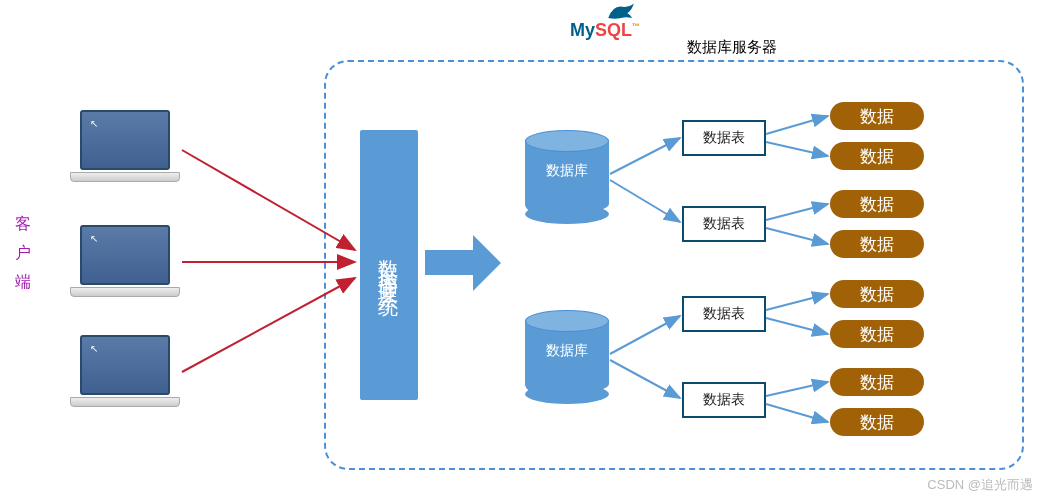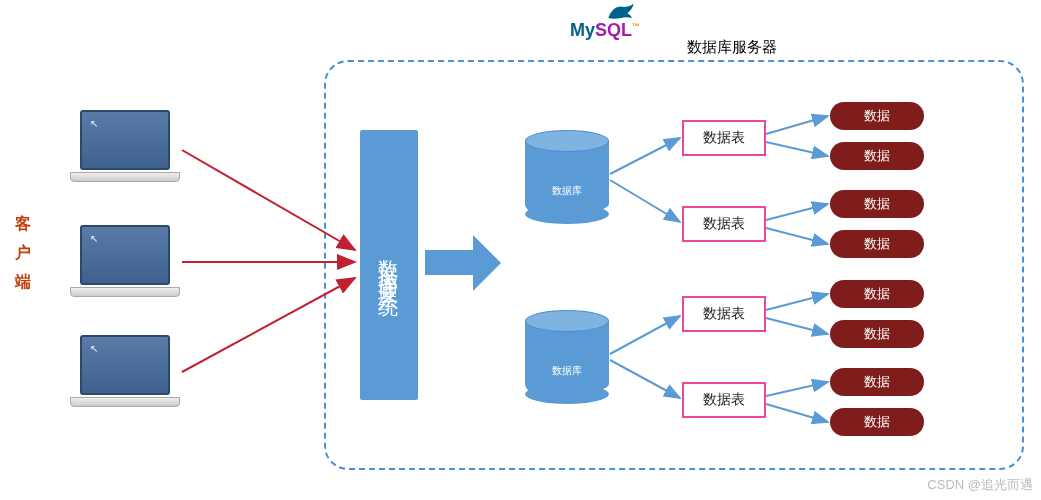--- a/index.html
+++ b/index.html
@@ -1,56 +1,56 @@
 <!DOCTYPE html>
 <html><head>
 <meta charset="utf-8">
 <style>
 *{box-sizing:border-box;margin:0;padding:0}
 body{width:1041px;height:500px;background:#fff;font-family:"Microsoft YaHei",sans-serif;position:relative;overflow:hidden}
 .canvas{position:relative;width:100%;height:100%}
 .abs{position:absolute}
 
 
-.client-label{left:15px;top:210px;font-size:16px;font-weight:bold;color:#c2410c;width:20px;line-height:1.8}
+.client-label{left:15px;top:210px;font-size:16px;font-weight:normal;color:#a21caf;width:20px;line-height:1.8}
 .laptop{width:110px;height:75px}
 .laptop .screen{width:90px;height:60px;background:linear-gradient(to bottom,#5a7aa8,#406090);border:2px solid #2a4a6a;border-radius:3px;margin:0 auto;position:relative}
 .laptop .screen::after{content:"↖";position:absolute;color:#fff;font-size:10px;left:8px;top:6px}
 .laptop .base{width:110px;height:10px;background:linear-gradient(to bottom,#eee,#ccc);border:1px solid #aaa;border-radius:0 0 4px 4px;margin-top:2px}
 
 
 .server-box{left:324px;top:60px;width:700px;height:410px;border:2px dashed #4a8fd8;border-radius:24px}
 .server-title{left:687px;top:38px;font-size:15px;font-weight:normal;color:#000}
 
 
 .mysql-logo{left:570px;top:20px;font-size:18px;font-weight:bold;color:#00618a}
-.mysql-logo .sql{color:#a21caf}
+.mysql-logo .sql{color:#ef4444}
 .mysql-logo .tm{font-size:8px;color:#e48e00;vertical-align:super}
 .dolphin{left:605px;top:2px;width:32px;height:20px}
 
 
 .dbms{left:360px;top:130px;width:58px;height:270px;background:#5b9bd5;color:#fff;display:flex;align-items:center;justify-content:center;writing-mode:vertical-rl;font-size:20px;letter-spacing:6px;border-radius:2px}
 
 
 .big-arrow{left:425px;top:235px;width:80px;height:55px}
 .big-arrow .shaft{position:absolute;left:0;top:15px;width:50px;height:25px;background:#5b9bd5}
 .big-arrow .head{position:absolute;left:48px;top:0;width:0;height:0;border-top:28px solid transparent;border-bottom:28px solid transparent;border-left:28px solid #5b9bd5}
 
 
 .cyl{width:84px;height:94px;position:absolute}
 .cyl .body{position:absolute;top:10px;width:84px;height:74px;background:#5b9bd5;border-radius:0 0 42px 16px/0 0 10px 10px}
 .cyl .bot{position:absolute;bottom:0;width:84px;height:20px;background:#5b9bd5;border-radius:50%}
 .cyl .top{position:absolute;top:0;width:84px;height:22px;background:#7fb3e0;border:1px solid #4a8fd8;border-radius:50%}
-.cyl .lbl{position:absolute;top:54px;width:100%;text-align:center;color:#fff;font-size:10px}
+.cyl .lbl{position:absolute;top:32px;width:100%;text-align:center;color:#fff;font-size:14px}
 
 
-.tbox{position:absolute;width:84px;height:36px;border:2px solid #ec4899;background:#fff;display:flex;align-items:center;justify-content:center;font-size:14px;color:#222}
+.tbox{position:absolute;width:84px;height:36px;border:2px solid #0c4a6e;background:#fff;display:flex;align-items:center;justify-content:center;font-size:14px;color:#222}
 
 
-.pill{position:absolute;width:94px;height:28px;background:#7f1d1d;color:#fff;border-radius:18px;display:flex;align-items:center;justify-content:center;font-size:13px}
+.pill{position:absolute;width:94px;height:28px;background:#a16207;color:#fff;border-radius:18px;display:flex;align-items:center;justify-content:center;font-size:17px}
 
 
 svg.lines{position:absolute;left:0;top:0;width:1041px;height:500px;pointer-events:none}
 
 .watermark{right:8px;bottom:6px;font-size:13px;color:#bbb}
 </style>
 </head>
 <body>
 <div class="canvas">
 

